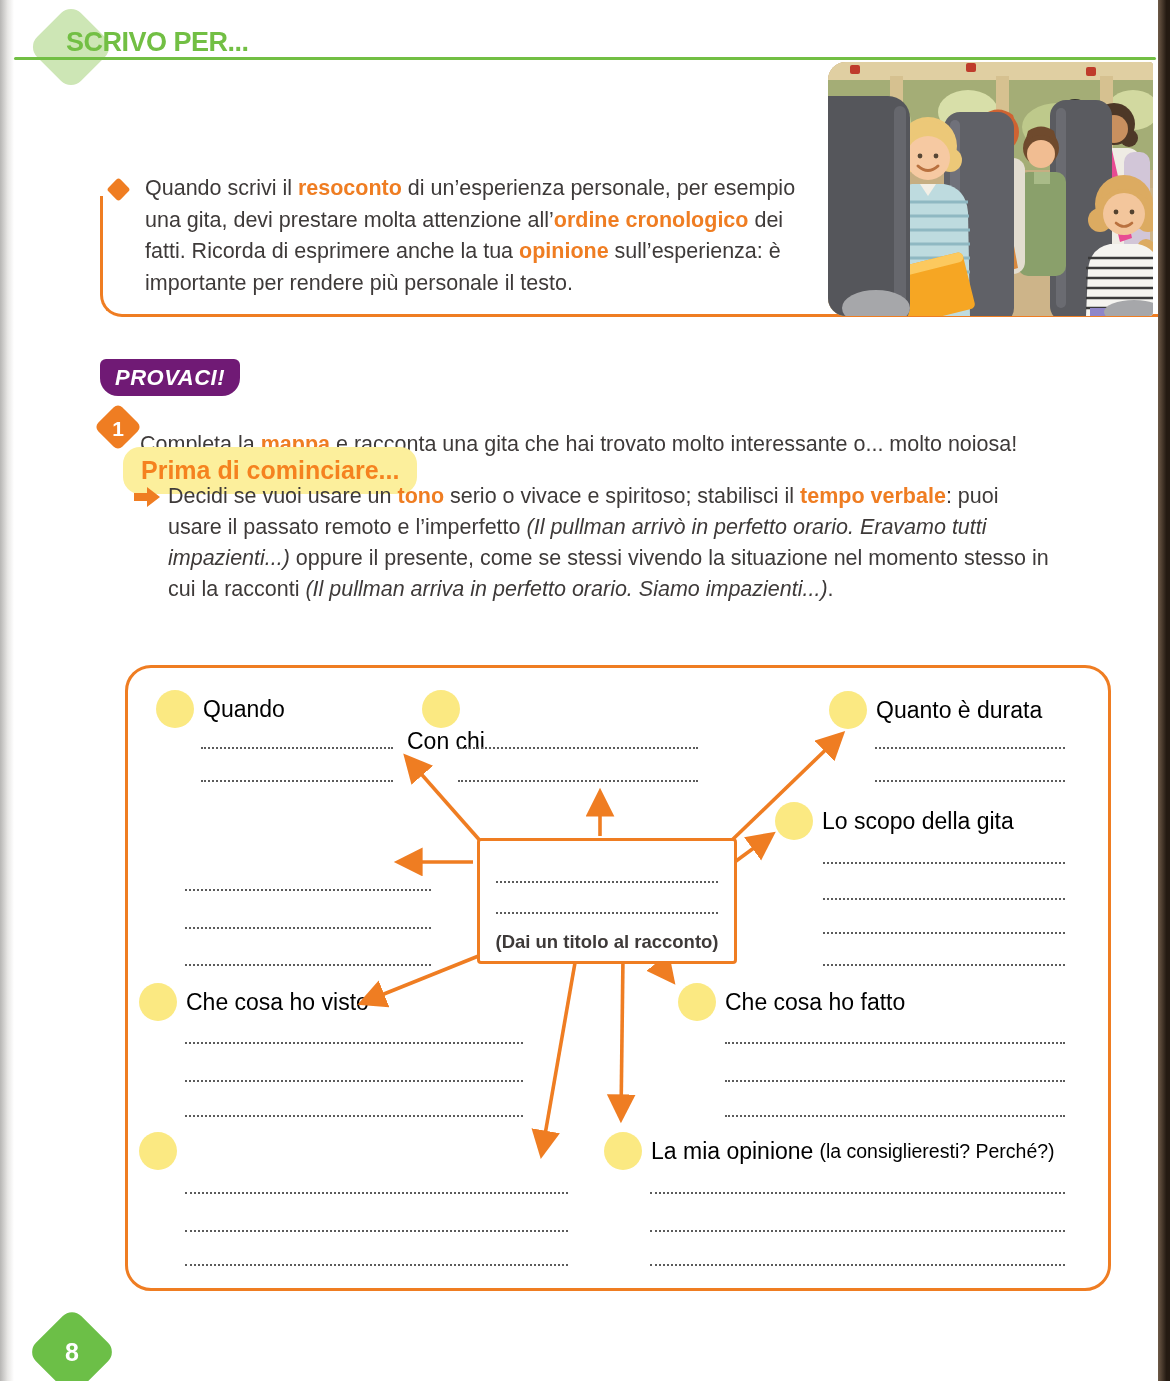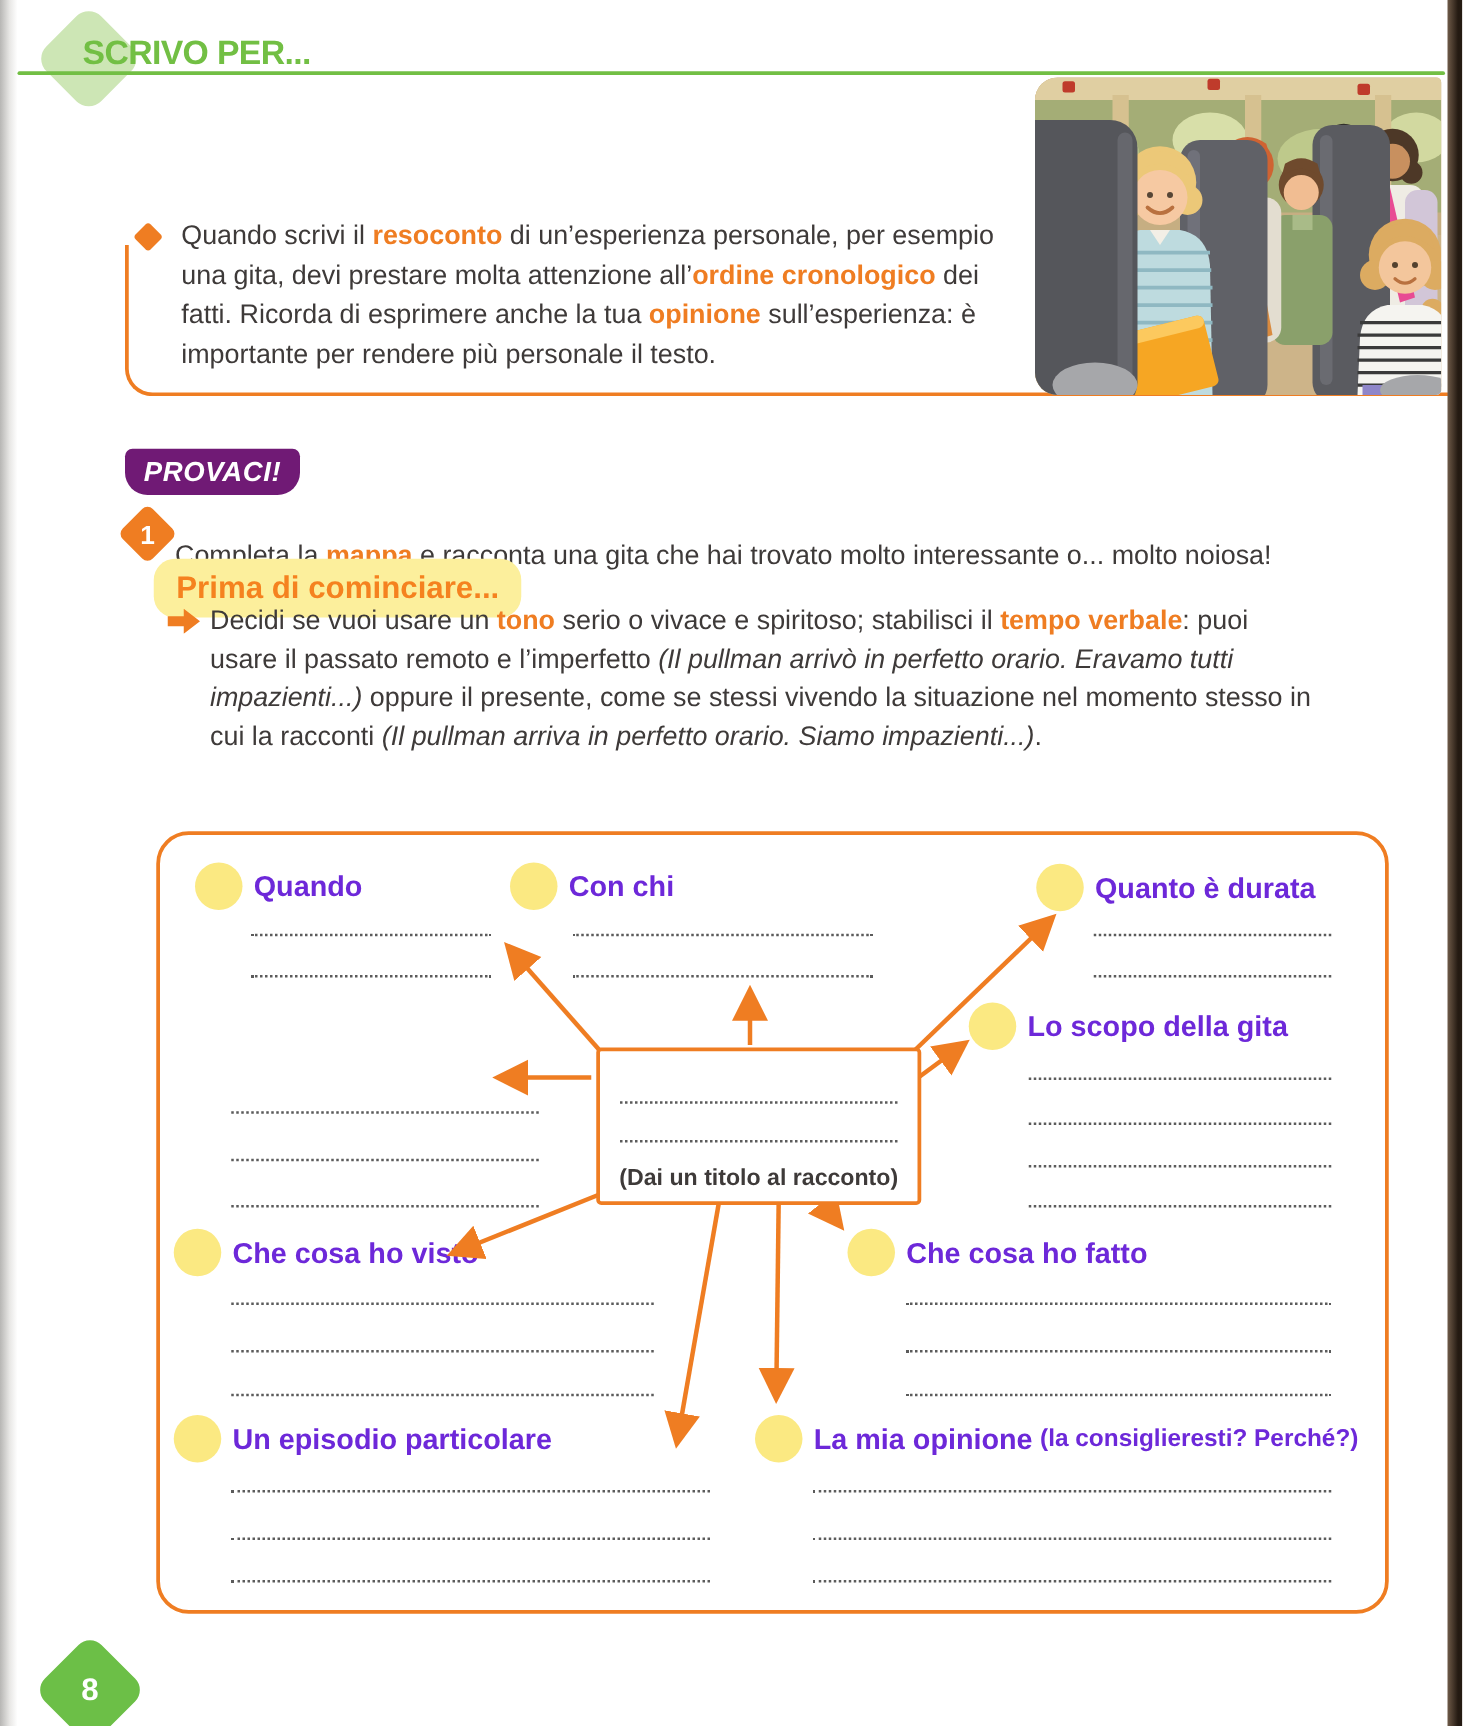--- a/index.html
+++ b/index.html
@@ -38,21 +38,21 @@
   .ex-text{position:absolute;left:140px;top:432px;width:930px;font-size:21.5px;}
   .highlight{position:absolute;left:123px;top:447px;height:47px;padding:0 18px;background:#fcef9c;border-radius:17px;
      display:flex;align-items:center;font-size:25px;font-weight:bold;color:#f5821f;}
   .arrow-bullet{position:absolute;left:134px;top:487px;width:26px;height:20px;}
   .before-text{position:absolute;left:168px;top:481px;width:882px;font-size:21.5px;line-height:31px;}
   
   .map{position:absolute;left:125px;top:665px;width:980px;height:620px;border:3px solid #ef7d22;border-radius:26px;}
   .node{position:absolute;display:flex;align-items:center;}
   .node.top-align{align-items:flex-start;}
   .dot{width:38px;height:38px;border-radius:50%;background:#fbe982;flex:0 0 38px;}
-  .node-label{margin-left:9px;font-size:23px;font-weight:bold;color:#6d28d9;line-height:27px;white-space:nowrap;}
+  .node-label{margin-left:9px;font-size:23px;font-weight:normal;color:#000000;line-height:27px;white-space:nowrap;}
   .node-sub{font-size:19.5px;margin-left:6px;}
   .dots{position:absolute;height:0;border-bottom:2.5px dotted #5b5b5b;}
   .center-box{position:absolute;left:349px;top:170px;width:254px;height:120px;background:#fff;
      border:3px solid #ef7d22;border-radius:4px;z-index:2;}
   .center-box .dots{border-bottom:2px dotted #5b5b5b;}
   .center-hint{position:absolute;left:0;bottom:8px;width:100%;text-align:center;font-size:18.5px;font-weight:bold;}
   .map svg.arrows{position:absolute;left:0;top:0;width:980px;height:620px;z-index:1;}
   
   .pagenum-diamond{position:absolute;left:40px;top:1320px;width:64px;height:64px;background:#6cbf47;
      border-radius:13px;transform:rotate(45deg);}
@@ -224,21 +224,21 @@
       <div class="center-hint">(Dai un titolo al racconto)</div>
     </div>
 
     <div class="node" style="left:28px;top:22px;">
       <span class="dot"></span>
       <span class="node-label">Quando</span>
     </div>
     <div class="dots" style="left:73px;top:79px;width:192px;"></div>
     <div class="dots" style="left:73px;top:112px;width:192px;"></div>
 
-    <div class="node" style="left:280px;top:22px;">
+    <div class="node" style="left:270px;top:22px;flex-direction:column;">
       <span class="dot"></span>
       <span class="node-label">Con chi</span>
     </div>
     <div class="dots" style="left:330px;top:79px;width:240px;"></div>
     <div class="dots" style="left:330px;top:112px;width:240px;"></div>
 
     <div class="node" style="left:701px;top:23px;">
       <span class="dot"></span>
       <span class="node-label">Quanto è durata</span>
     </div>
@@ -269,21 +269,20 @@
     <div class="node" style="left:550px;top:315px;">
       <span class="dot"></span>
       <span class="node-label">Che cosa ho fatto</span>
     </div>
     <div class="dots" style="left:597px;top:374px;width:340px;"></div>
     <div class="dots" style="left:597px;top:412px;width:340px;"></div>
     <div class="dots" style="left:597px;top:447px;width:340px;"></div>
 
     <div class="node" style="left:11px;top:464px;">
       <span class="dot"></span>
-      <span class="node-label">Un episodio particolare</span>
     </div>
     <div class="dots" style="left:57px;top:524px;width:383px;"></div>
     <div class="dots" style="left:57px;top:562px;width:383px;"></div>
     <div class="dots" style="left:57px;top:596px;width:383px;"></div>
 
     <div class="node" style="left:476px;top:464px;">
       <span class="dot"></span>
       <span class="node-label">La mia opinione</span>
       <span class="node-label node-sub">(la consiglieresti? Perché?)</span>
     </div>

